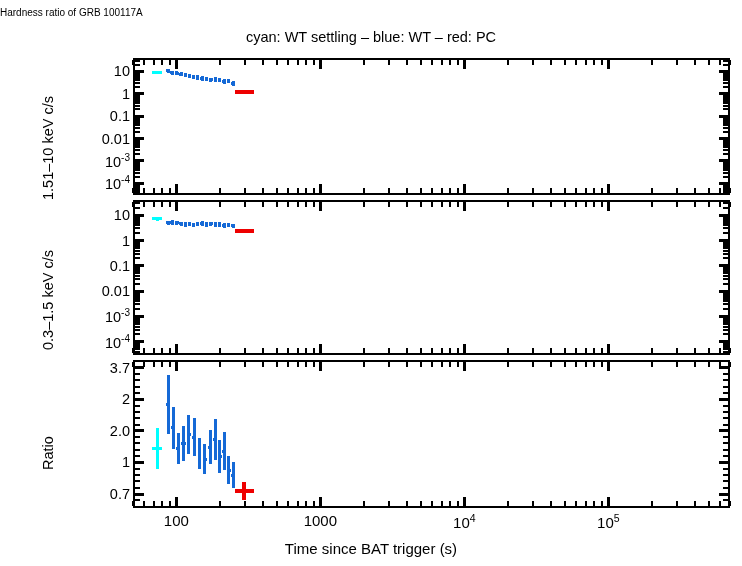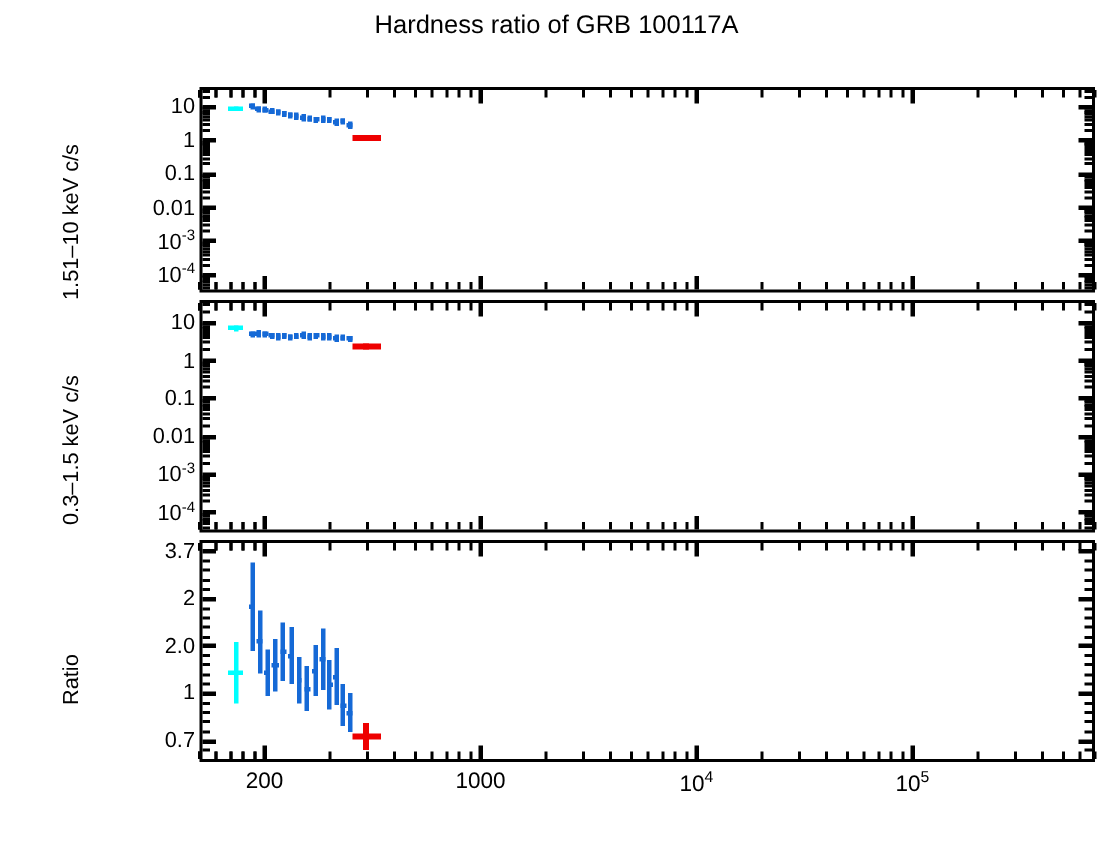--- a/index.html
+++ b/index.html
@@ -1,21 +1,21 @@
 <!DOCTYPE html>
 <html><head>
 <meta charset="utf-8">
 <style>
   html,body{margin:0;padding:0;background:#ffffff;}
   body{width:742px;height:566px;position:relative;overflow:hidden;
        font-family:"Liberation Sans",sans-serif;color:#000;}
   #stage{position:absolute;left:0;top:0;width:742px;height:566px;}
 
   .txt{position:absolute;white-space:nowrap;color:#000;}
-  #title{left:0;top:7px;width:742px;text-align:center;font-size:17px;}
+  #title{left:0;top:7px;width:742px;font-size:10px;}
   #subtitle{left:0;top:29px;width:742px;text-align:center;font-size:14.5px;}
   #xlabel{left:0;top:540px;width:742px;text-align:center;font-size:15px;}
 
   .ylab{position:absolute;transform-origin:0 0;transform:rotate(-90deg);
         font-size:14.5px;white-space:nowrap;}
   #ylab-top{left:40px;top:200px;}
   #ylab-mid{left:40px;top:350px;}
   #ylab-bot{left:40px;top:470px;}
 
   .panel{position:absolute;border:2px solid #000;background:#fff;box-sizing:border-box;}
@@ -41,29 +41,31 @@
   .red  .vbar,.red  .hbar{background:#ee0000;}
   .red .vbar{width:4px;}
   .red .hbar{height:4px;}
 </style>
 </head>
 <body>
 
 <div id="stage">
 
   <div class="txt" id="title">Hardness ratio of GRB 100117A</div>
+  <div class="txt" id="subtitle">cyan: WT settling – blue: WT – red: PC</div>
 
   <div class="ylab" id="ylab-top">1.51–10 keV c/s</div>
   <div class="ylab" id="ylab-mid">0.3–1.5 keV c/s</div>
   <div class="ylab" id="ylab-bot">Ratio</div>
 
   <div class="panel" id="panel-top"></div>
   <div class="panel" id="panel-mid"></div>
   <div class="panel" id="panel-bot"></div>
 
+  <div class="txt" id="xlabel">Time since BAT trigger (s)</div>
 
   <div id="dyn">
       <div class="tick" style="left: 132px; top: 60px; width: 2px; height: 5px;"></div>
       <div class="tick" style="left: 132px; top: 188px; width: 2px; height: 5px;"></div>
       <div class="tick" style="left: 143.401px; top: 60px; width: 2px; height: 5px;"></div>
       <div class="tick" style="left: 143.401px; top: 188px; width: 2px; height: 5px;"></div>
       <div class="tick" style="left: 153.041px; top: 60px; width: 2px; height: 5px;"></div>
       <div class="tick" style="left: 153.041px; top: 188px; width: 2px; height: 5px;"></div>
       <div class="tick" style="left: 161.391px; top: 60px; width: 2px; height: 5px;"></div>
       <div class="tick" style="left: 161.391px; top: 188px; width: 2px; height: 5px;"></div>
@@ -316,21 +318,21 @@
       <div class="tick" style="left: 132px; top: 362px; width: 2px; height: 5px;"></div>
       <div class="tick" style="left: 132px; top: 501px; width: 2px; height: 5px;"></div>
       <div class="tick" style="left: 143.401px; top: 362px; width: 2px; height: 5px;"></div>
       <div class="tick" style="left: 143.401px; top: 501px; width: 2px; height: 5px;"></div>
       <div class="tick" style="left: 153.041px; top: 362px; width: 2px; height: 5px;"></div>
       <div class="tick" style="left: 153.041px; top: 501px; width: 2px; height: 5px;"></div>
       <div class="tick" style="left: 161.391px; top: 362px; width: 2px; height: 5px;"></div>
       <div class="tick" style="left: 161.391px; top: 501px; width: 2px; height: 5px;"></div>
       <div class="tick" style="left: 168.757px; top: 362px; width: 2px; height: 5px;"></div>
       <div class="tick" style="left: 168.757px; top: 501px; width: 2px; height: 5px;"></div>
-      <div class="xtl" style="left: 176.345px;">200</div>
+      <div class="xtl" style="left: 176.345px;">100</div>
       <div class="xtl" style="left: 320.335px;">1000</div>
       <div class="xtl" style="left: 464.325px;">10<sup>4</sup></div>
       <div class="xtl" style="left: 608.315px;">10<sup>5</sup></div>
       <div class="tick" style="top: 69.9666px; left: 135px; height: 3px; width: 9px;"></div>
       <div class="tick" style="top: 69.9666px; left: 719px; height: 3px; width: 9px;"></div>
       <div class="ytl-wrap" style="top: 71.4666px;">
         <div class="ytl">10</div>
       </div>
       <div class="tick" style="top: 92.3342px; left: 135px; height: 3px; width: 9px;"></div>
       <div class="tick" style="top: 92.3342px; left: 719px; height: 3px; width: 9px;"></div>

